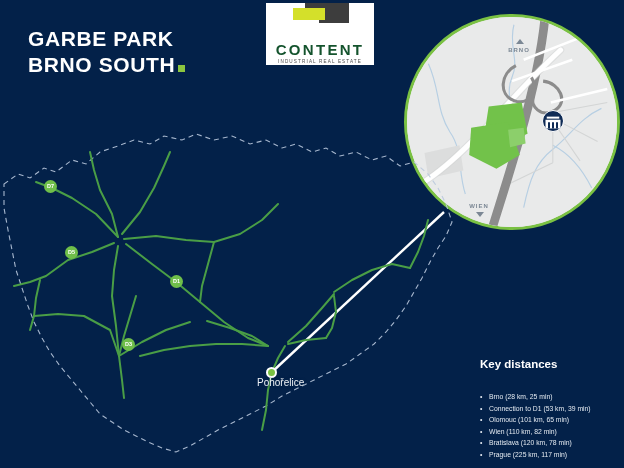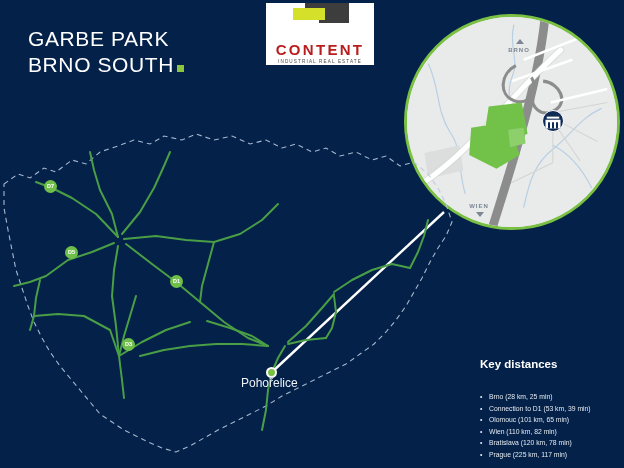--- a/index.html
+++ b/index.html
@@ -6,37 +6,37 @@
   body{
     width:624px;height:468px;overflow:hidden;position:relative;
     font-family:"Liberation Sans","DejaVu Sans",sans-serif;
     background:#032149;
   }
   .stage{position:absolute;inset:0;width:624px;height:468px;}
 
   
   #title-block{position:absolute;left:28px;top:26px;}
   #title-block .line{
-    color:#ffffff;font-size:21px;font-weight:normal;letter-spacing:0.6px;
+    color:#ffffff;font-size:21px;font-weight:bold;letter-spacing:0.6px;
     line-height:26px;white-space:nowrap;
   }
   #title-dot{display:inline-block;width:7px;height:7px;background:#8cc63f;
     margin-left:3px;vertical-align:baseline;}
 
   
   #logo-card{
     position:absolute;left:266px;top:3px;width:108px;height:62px;
     background:#ffffff;display:flex;flex-direction:column;
     align-items:center;justify-content:center;
   }
   #logo-mark{position:relative;width:58px;height:20px;margin-bottom:3px;}
   #logo-mark .bar-dark{position:absolute;right:0;top:0;width:30px;height:20px;background:#3d3d3d;}
   #logo-mark .bar-dark2{position:absolute;left:14px;top:0;width:30px;height:5px;background:#3d3d3d;}
   #logo-mark .bar-lime{position:absolute;left:2px;top:5px;width:32px;height:12px;background:#d4e02a;}
-  #logo-word{color:#b91c1c;font-size:15px;font-weight:bold;letter-spacing:2.3px;line-height:15px;margin-top:36px;}
+  #logo-word{color:#14532d;font-size:15px;font-weight:bold;letter-spacing:2.3px;line-height:15px;margin-top:36px;}
   #logo-sub{color:#4a4a4a;font-size:4.6px;letter-spacing:1.15px;margin-top:2px;line-height:6px;}
 
   
   #inset-map{
     position:absolute;left:404px;top:14px;width:216px;height:216px;
     border-radius:50%;background:#e9eaea;border:3px solid #7ac143;
     box-sizing:border-box;overflow:hidden;
   }
   #inset-map svg{display:block;width:100%;height:100%;}
   .inset-label{
@@ -58,22 +58,22 @@
 
   
   #connector{position:absolute;left:0;top:0;width:624px;height:468px;pointer-events:none;}
 
   
   #cz-map{position:absolute;left:0;top:130px;width:470px;height:330px;}
   #cz-map svg{display:block;}
 
   .city{position:absolute;}
   .city-label{
-    position:absolute;color:#eef2f6;font-size:12px;white-space:nowrap;
-    text-shadow:0 0 3px rgba(3,33,73,.95);line-height:10px;
+    position:absolute;color:#eef2f6;font-size:10px;white-space:nowrap;
+    text-shadow:0 0 3px rgba(3,33,73,.95);line-height:10px;margin-left:16px;
   }
   #site-dot{
     position:absolute;left:266px;top:367px;width:11px;height:11px;border-radius:50%;
     background:#7ac143;border:2px solid #ffffff;box-sizing:border-box;
   }
   .hw-badge{
     position:absolute;width:13px;height:13px;border-radius:50%;
     background:#6fbf4a;color:#ffffff;font-size:5.5px;font-weight:bold;
     display:flex;align-items:center;justify-content:center;line-height:13px;
   }

